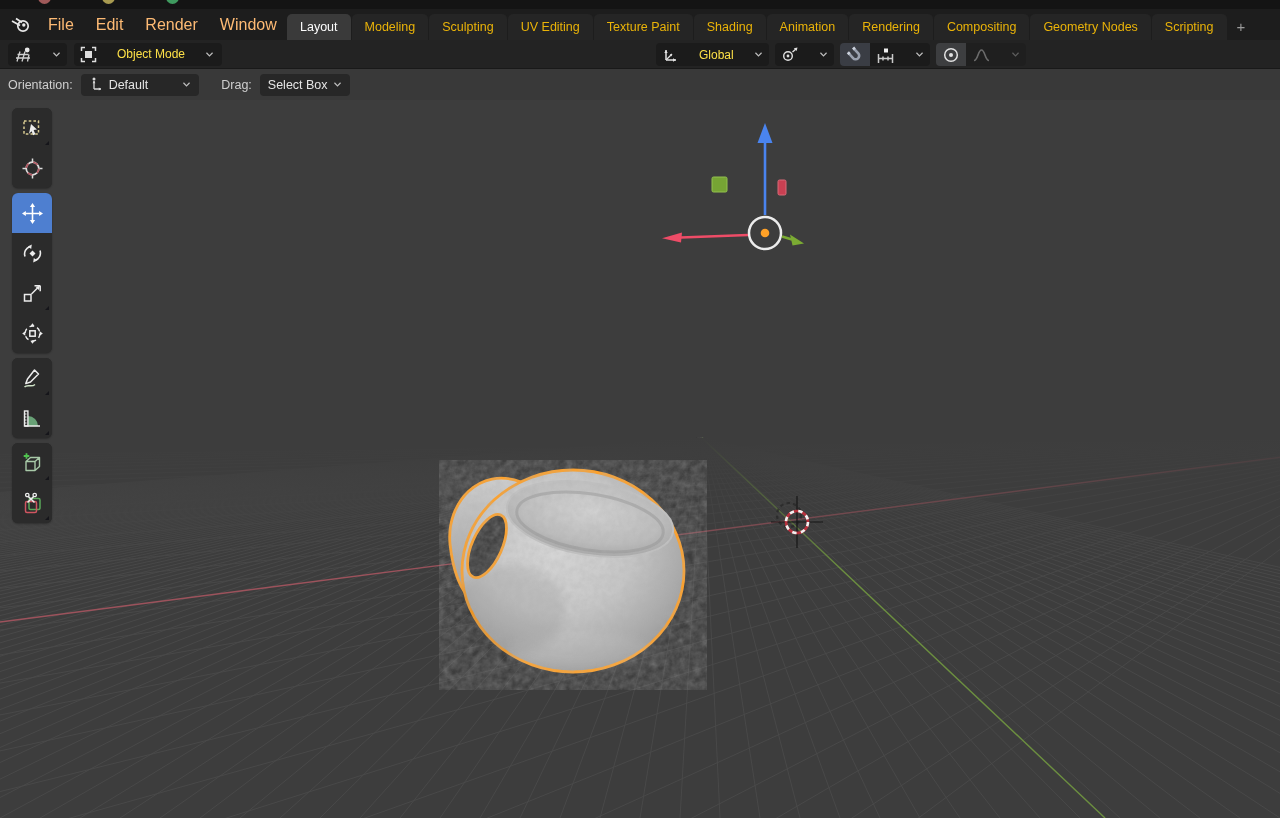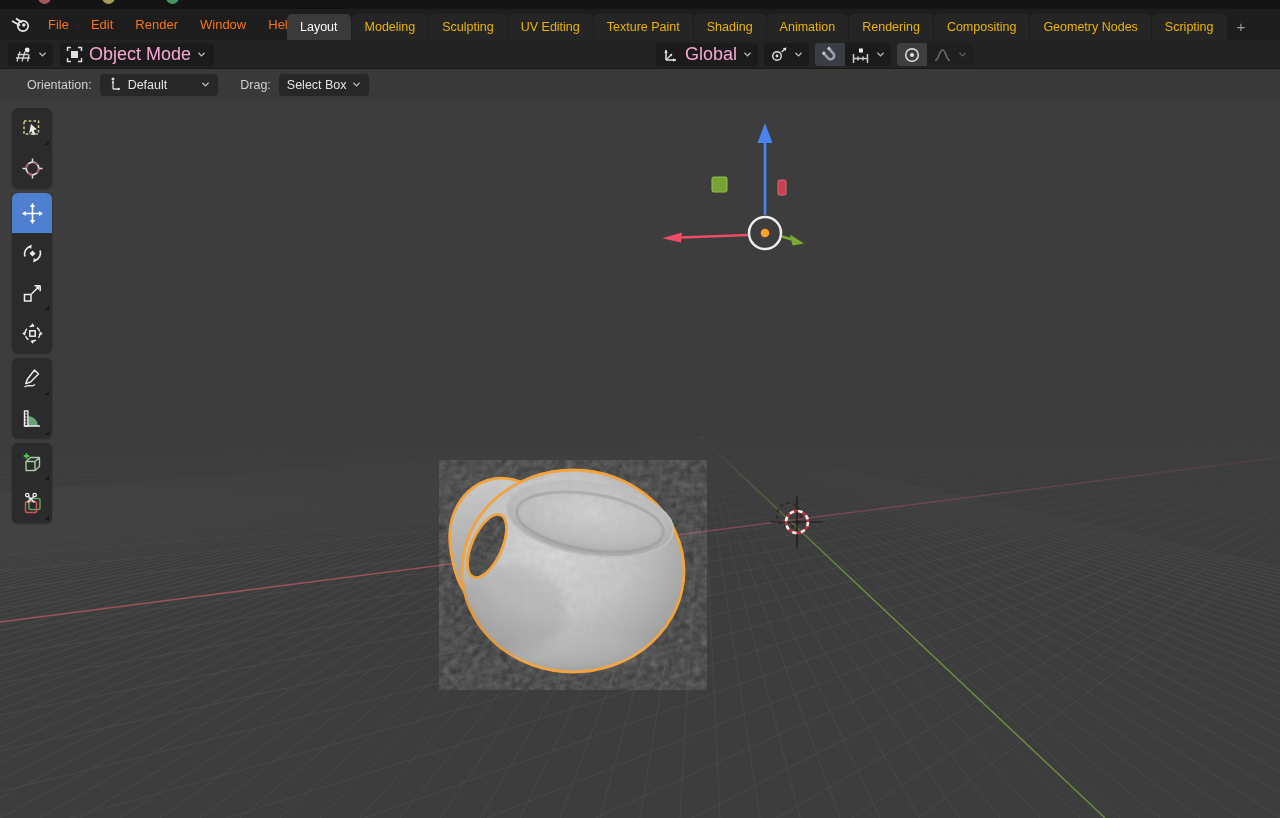--- a/index.html
+++ b/index.html
@@ -11,47 +11,47 @@
   .mac-strip { height:9px; background:#141414; position:relative; flex:0 0 auto; }
   .tl { position:absolute; top:-9px; width:13px; height:13px; border-radius:50%; }
   .tl.red { left:38px; background:#a05a5a; }
   .tl.yellow { left:102px; background:#a89a50; }
   .tl.green { left:166px; background:#3f9a5f; }
 
   
   .topbar { height:31px; background:#1d1d1d; display:flex; align-items:center; position:relative; flex:0 0 auto; }
   .logo { margin-left:11px; width:20px; height:16px; display:flex; align-items:center; }
   .menus { display:flex; margin-left:6px; }
-  .menu { color:#f97316; font-size:13px; padding:3px 11px; border-radius:4px; cursor:default; }
+  .menu { color:#fdba74; font-size:16px; padding:3px 11px; border-radius:4px; cursor:default; }
   .tabs { position:absolute; left:287px; bottom:0; display:flex; align-items:flex-end; }
   .tab { height:26px; line-height:26px; padding:0 13px; font-size:12.5px; color:#eab308;
          background:#252525; border-radius:5px 5px 0 0; margin-right:1px; white-space:nowrap; }
   .tab.active { background:#3a3a3a; color:#fdfdfd; }
   .tab.addtab { background:transparent; color:#9a9a9a; font-size:15px; padding:0 9px; }
 
   
   .vhdr { height:29px; background:#232323; display:flex; align-items:center; position:relative;
           border-bottom:1px solid #191919; flex:0 0 auto; }
-  .hbtn { display:flex; align-items:center; gap:6px; background:#1b1b1b; border:none; border-radius:4px;
-          height:23px; padding:0 6px; color:#f9a8d4; font-size:18px; }
+  .hbtn { display:flex; align-items:center; gap:20px; background:#1b1b1b; border:none; border-radius:4px;
+          height:23px; padding:0 6px; color:#fde047; font-size:12px; }
   .editor-btn { margin-left:8px; }
   .mode-btn { margin-left:7px; padding-right:8px; }
   .hmenus { display:flex; margin-left:9px; }
   .hmenu { color:#dadada; font-size:12.5px; padding:4px 11px; border-radius:4px; }
   .hdr-mid { position:absolute; left:656px; top:3px; display:flex; align-items:center; gap:6px; }
   .seg { display:flex; border-radius:4px; overflow:hidden; }
   .seg .hbtn { border-radius:0; }
   .pressed { background:#3a3d44 !important; }
   .pressed2 { background:#3d3e40 !important; }
   .dimmed { opacity:.38; }
   .chev { width:9px; height:7px; flex:0 0 auto; }
 
   
   .tset { height:31px; background:#393939; display:flex; align-items:center; flex:0 0 auto; }
-  .tlabel { color:#cfcfcf; font-size:12.5px; margin-left:27px; }
+  .tlabel { color:#cfcfcf; font-size:12.5px; margin-left:8px; }
   .tbtn { display:flex; align-items:center; gap:5px; background:#272727; border:none; border-radius:4px;
           height:22px; padding:0 8px; color:#e4e4e4; font-size:12.5px; margin-left:8px; }
   .tbtn .spacer { width:24px; }
 
   
   .viewport { position:relative; flex:1 1 auto; background:#3d3d3d; overflow:hidden; }
   .overlay-text { position:absolute; left:75px; top:10px; color:#d4d4d4; font-size:12px;
                   line-height:21px; text-shadow:0 1px 1px rgba(0,0,0,.45); pointer-events:none; }
   svg.layer { position:absolute; pointer-events:none; }
 

